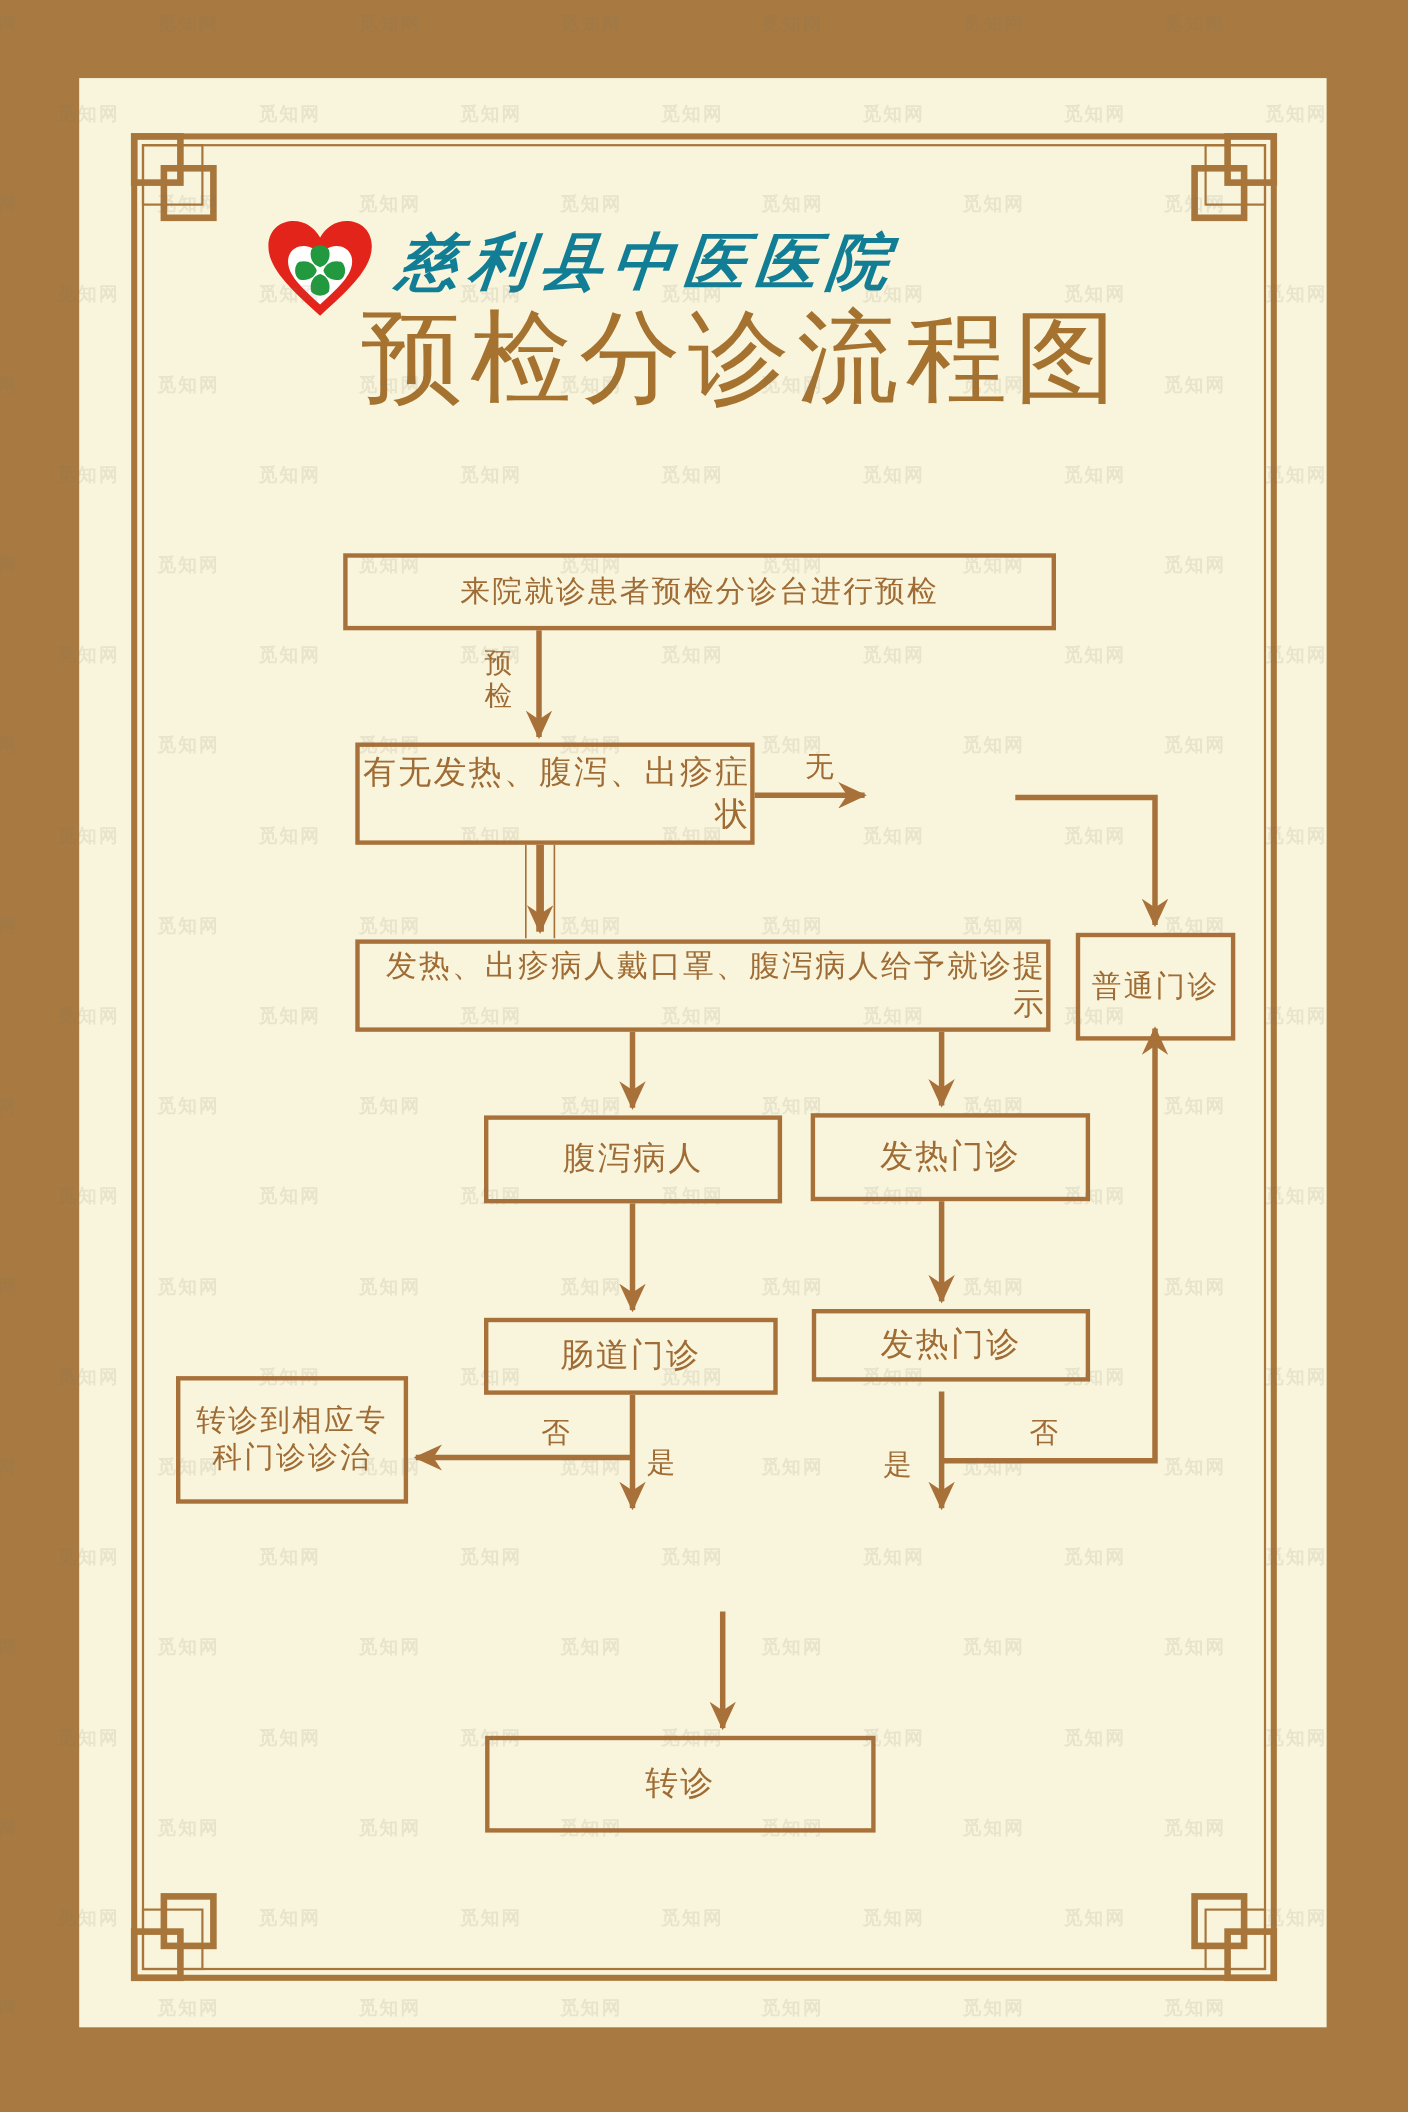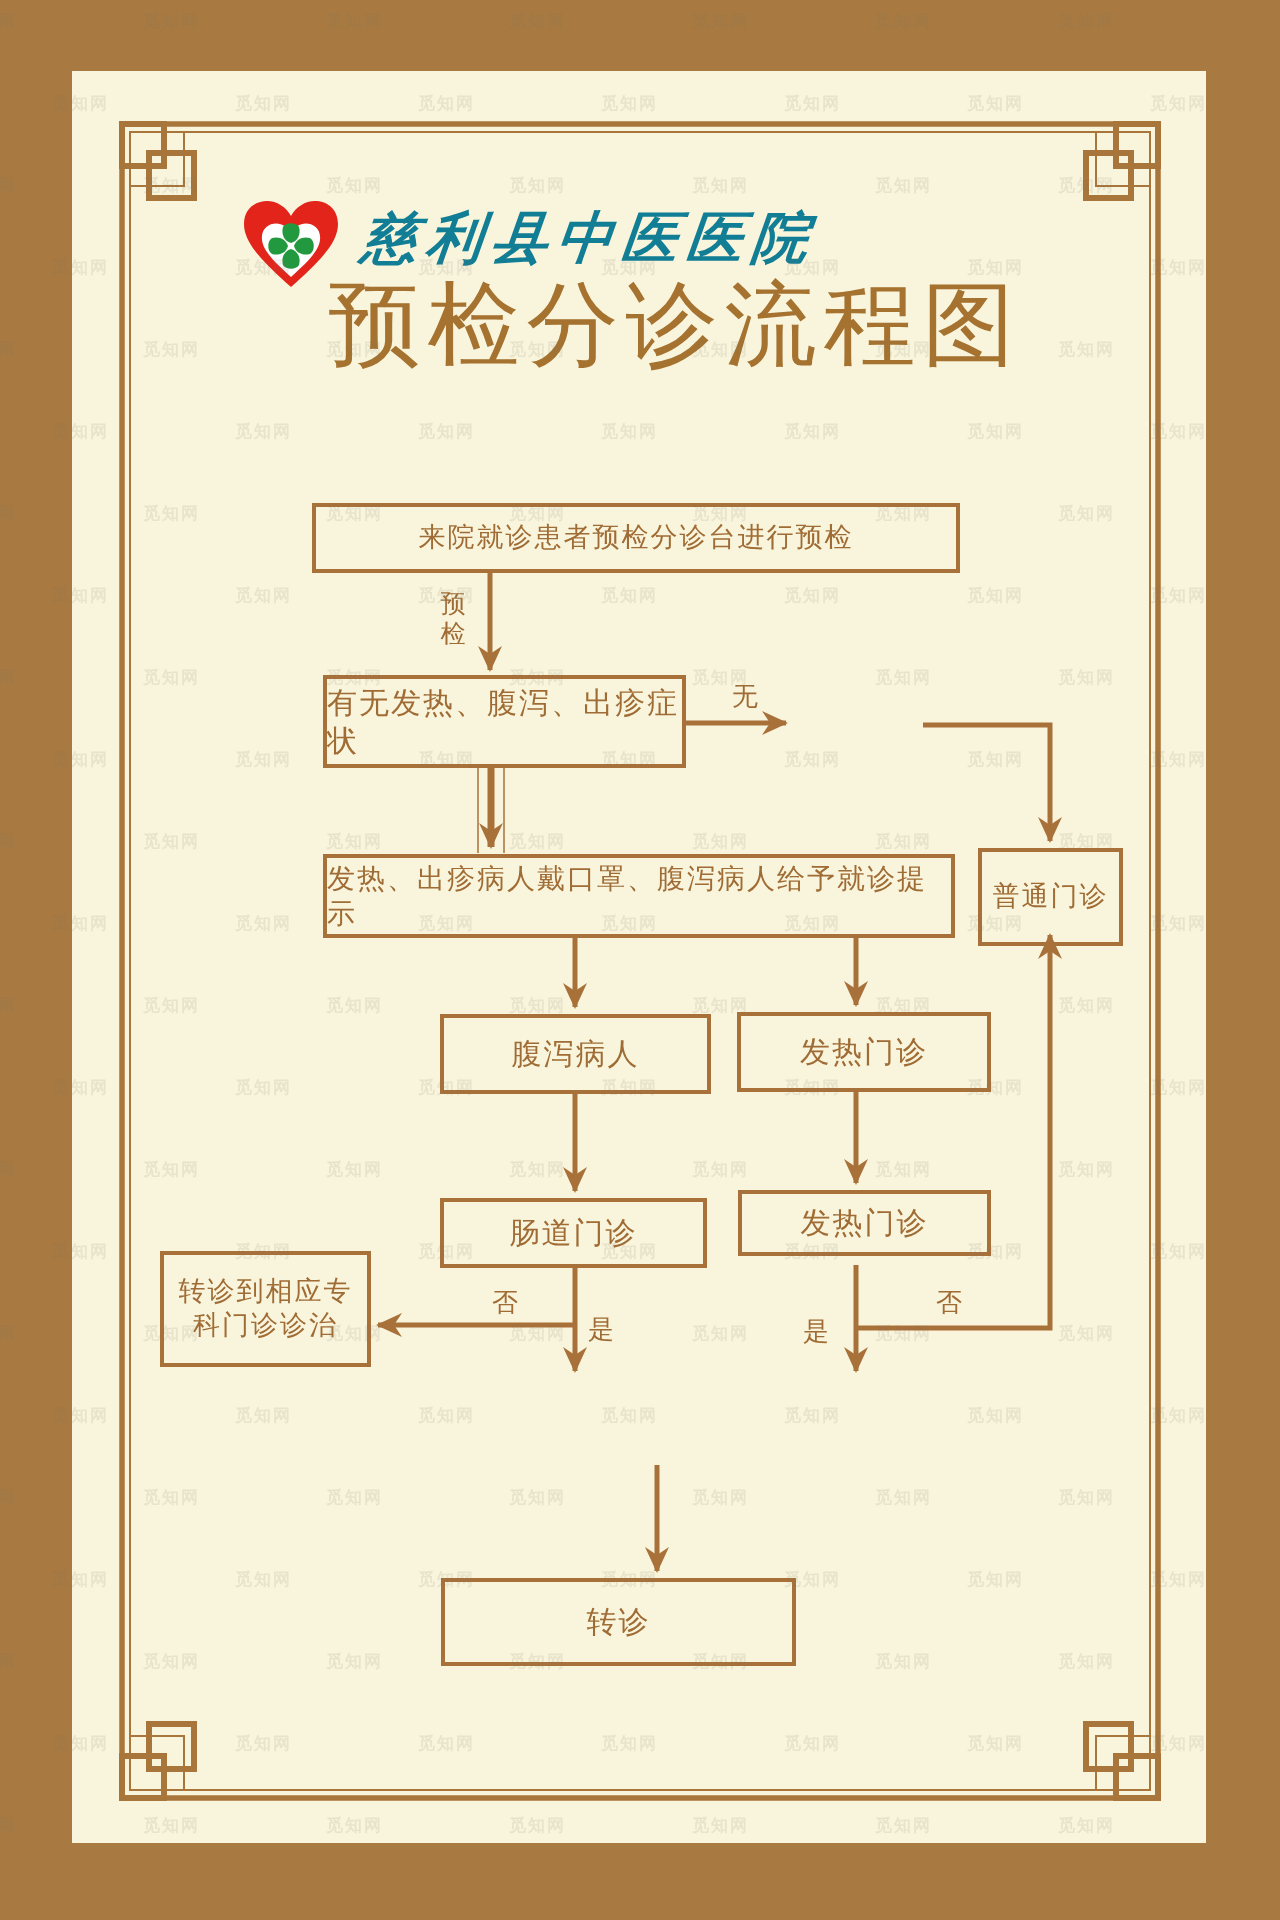--- a/index.html
+++ b/index.html
@@ -14,21 +14,21 @@
   }
   .abs{position:absolute;}
   svg{display:block;}
   
   #frame-svg,#connector-svg{
     position:absolute;left:0;top:0;width:1134px;height:1772px;pointer-events:none;
   }
   
   .box{
     position:absolute;border:4px solid #a9713a;color:#a06c35;
-    display:flex;align-items:center;justify-content:center;text-align:left;
+    display:flex;align-items:center;justify-content:center;text-align:right;
     letter-spacing:2px;line-height:1.25;box-sizing:border-box;
   }
   .fs27{font-size:27px;} .fs28{font-size:28px;} .fs30{font-size:30px;}
   .flow-label{
     position:absolute;color:#a06c35;font-size:26px;letter-spacing:1px;
   }
   
   #hospital-name{
     position:absolute;left:290px;top:130px;width:560px;height:74px;
     color:#127e95;font-size:56px;font-weight:bold;font-style:italic;

